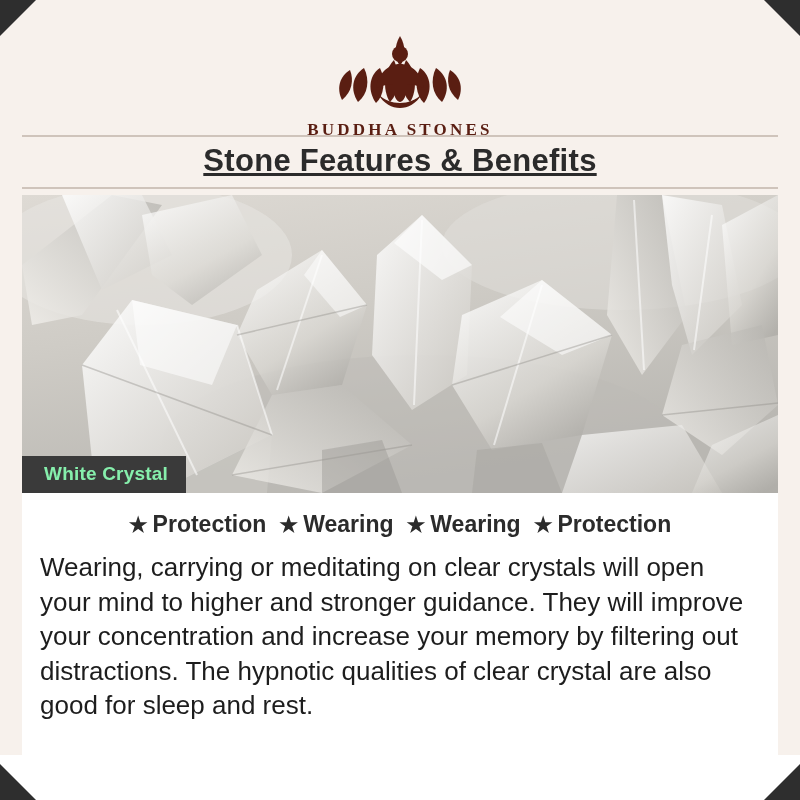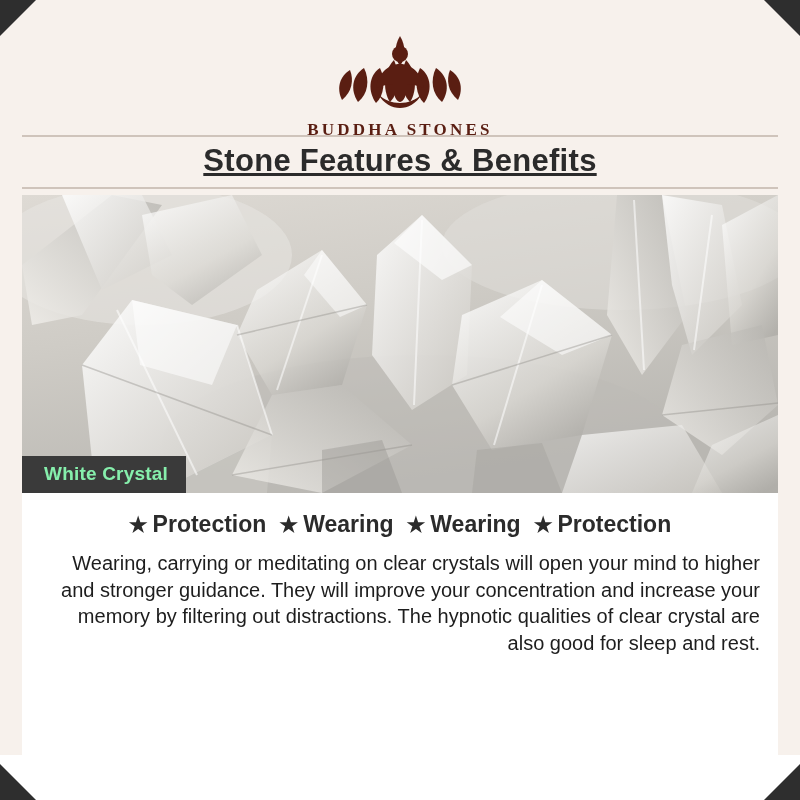--- a/index.html
+++ b/index.html
@@ -141,24 +141,24 @@
     color: #2b2b2b;
     white-space: nowrap;
   }
   .benefit .star {
     font-size: 21px;
     margin-right: 5px;
     color: #2b2b2b;
     line-height: 1;
   }
   .body-text {
-    font-size: 20px;
+    font-size: 26px;
     line-height: 1.33;
     color: #1d1d1d;
-    text-align: right;
+    text-align: left;
     padding: 0 4px;
     font-family: "Liberation Sans", sans-serif;
   }
 
   .bottom-fill {
     position: absolute;
     left: 0;
     right: 0;
     bottom: 0;
     height: 45px;

